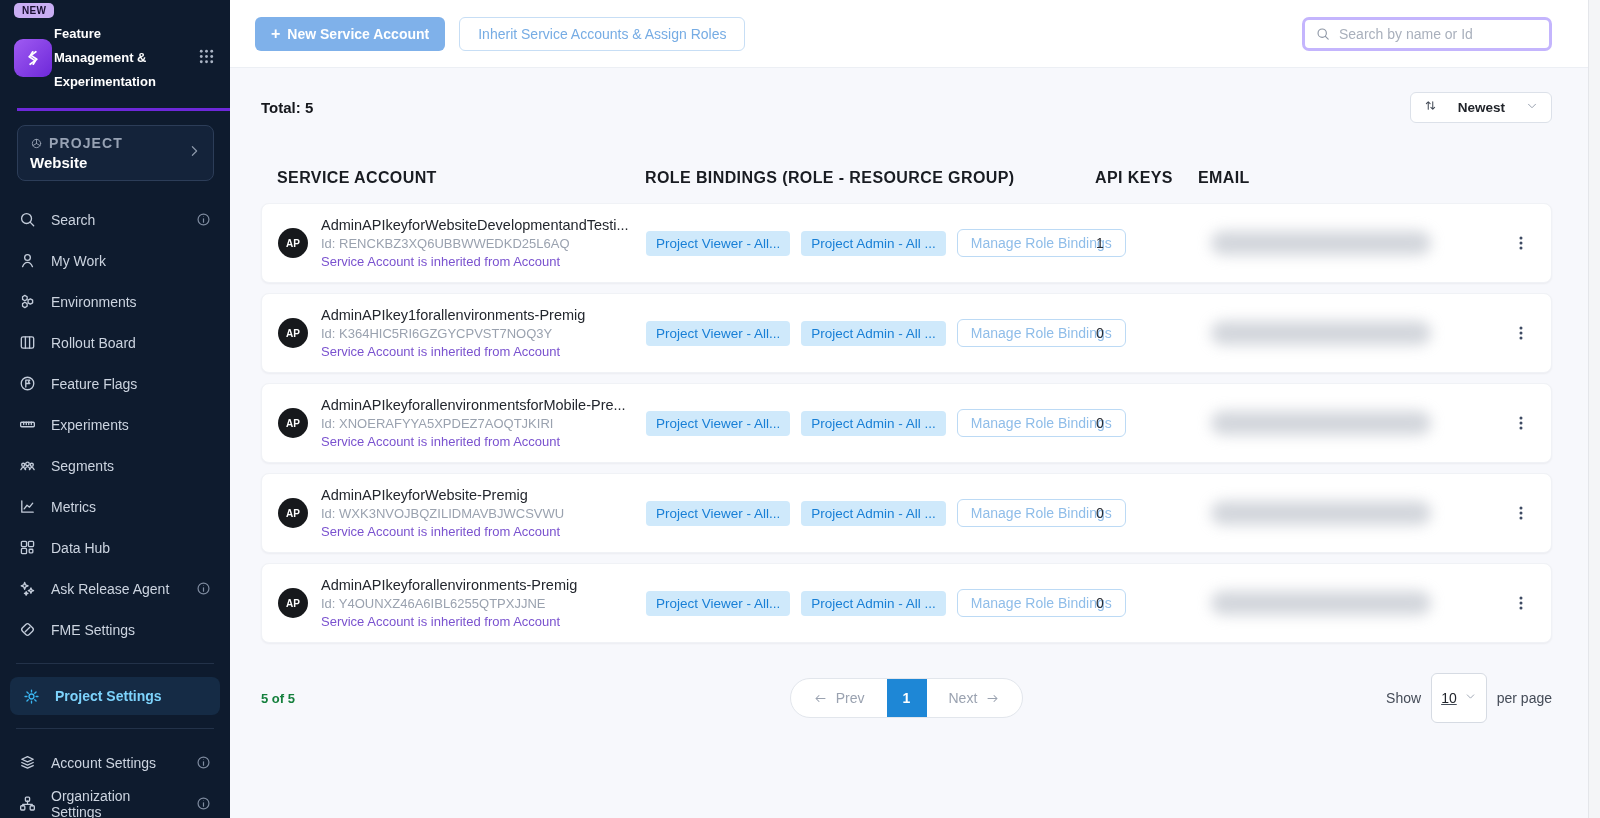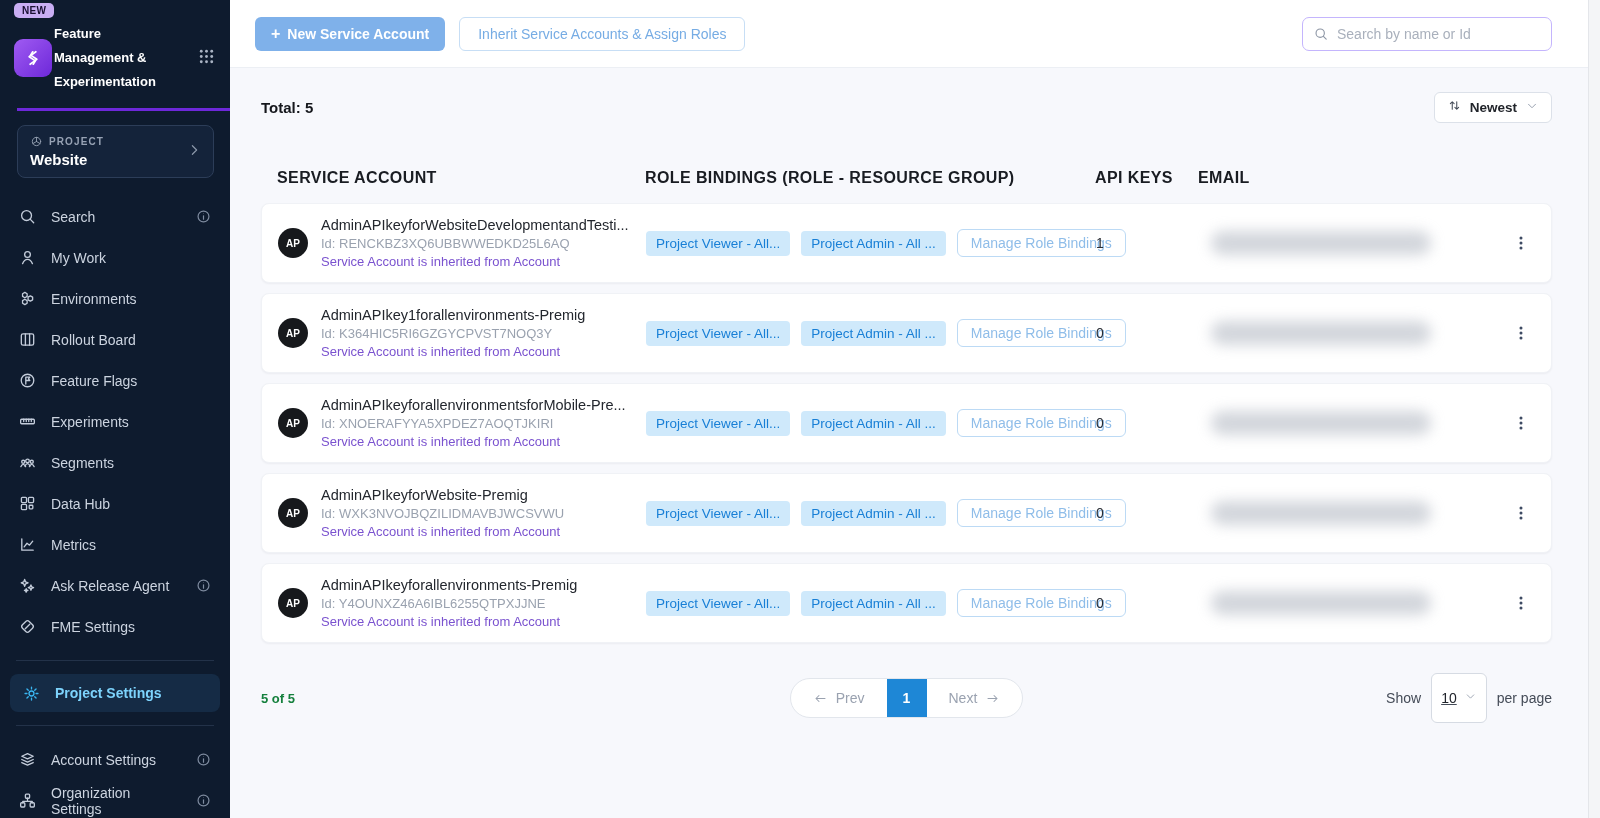--- a/index.html
+++ b/index.html
@@ -8,44 +8,44 @@
 
   
   .sidebar { position:fixed; left:0; top:0; width:230px; height:818px; background:#0e1b2e; color:#ccd4e0; z-index:5; }
   .brand { position:relative; display:flex; align-items:center; gap:2px; padding:22px 14px 10px 14px; }
   .new-badge { position:absolute; top:3px; left:14px; background:#c9aef3; color:#1a0f33; font-size:10px; font-weight:bold; padding:2px 8px; border-radius:5px; letter-spacing:.3px; }
   .logo-sq { width:38px; height:38px; border-radius:9px; background:linear-gradient(135deg,#a05bf2,#6d28d9); display:flex; align-items:center; justify-content:center; color:#fff; }
   .brand-title { font-size:13px; font-weight:bold; color:#fff; line-height:24px; width:118px; }
   .apps-grid { margin-left:auto; color:#aab4c4; cursor:pointer; }
   .purple-bar { height:3px; background:#6d28d9; margin-left:17px; margin-top:4px; }
   .project-box { margin:14px 16px 0 17px; background:#14233a; border:1px solid #2c3d58; border-radius:8px; padding:9px 12px; position:relative; cursor:pointer; }
-  .project-eyebrow { display:flex; align-items:center; gap:6px; color:#97a2b4; font-size:10px; font-weight:bold; letter-spacing:1.1px; }
+  .project-eyebrow { display:flex; align-items:center; gap:6px; color:#97a2b4; font-size:14px; font-weight:bold; letter-spacing:1.1px; }
   .project-name { color:#fff; font-size:15px; font-weight:bold; margin-top:3px; }
   .project-chev { position:absolute; right:10px; top:50%; transform:translateY(-50%); color:#8b97a9; }
   .nav { margin-top:18px; }
   .nav-item { height:41px; display:flex; align-items:center; gap:14px; padding:0 18px; font-size:14px; color:#ccd4e0; cursor:pointer; }
   .nav-item .nicon { color:#c3ccda; display:flex; }
   .nav-item .info { margin-left:auto; color:#7f8ca0; display:flex; }
   .sb-divider { border-top:1px solid #233249; margin:13px 16px; }
   .nav-item.active { margin:0 10px; padding:0 8px 0 12px; height:38px; border-radius:8px; background:#152b45; color:#7dd3fc; font-weight:bold; }
   .nav-item.active .nicon { color:#3ab6f1; }
 
   
   .main { margin-left:230px; }
   .topbar { height:68px; background:#fff; border-bottom:1px solid #eceff4; display:flex; align-items:center; padding:0 48px 0 25px; }
   .btn-primary { background:#7fb1ea; color:#fff; font-size:14px; font-weight:bold; border:none; border-radius:6px; padding:8px 16px; display:flex; align-items:center; gap:7px; cursor:pointer; font-family:inherit; }
   .btn-outline { background:#fff; color:#76ace4; font-size:14px; font-weight:normal; border:1px solid #c7def5; border-radius:6px; padding:8px 18px; margin-left:14px; cursor:pointer; font-family:inherit; }
-  .search-box { margin-left:auto; width:250px; height:34px; border:1px solid #c4b5fd; border-radius:7px; background:#fff; display:flex; align-items:center; gap:8px; padding:0 10px; color:#8d96a5; }
+  .search-box { margin-left:auto; width:250px; height:34px; border:3px solid #c4b5fd; border-radius:7px; background:#fff; display:flex; align-items:center; gap:8px; padding:0 10px; color:#8d96a5; }
   .search-box input { border:none; outline:none; flex:1; font-size:14px; color:#3a3f49; font-family:inherit; background:transparent; }
   .search-box input::placeholder { color:#a9b0bc; }
 
   .content { padding:24px 48px 0 31px; }
   .content-head { display:flex; align-items:center; justify-content:space-between; }
   .total { font-size:15px; font-weight:bold; color:#15171c; }
-  .sort-btn { background:#fff; border:1px solid #dce1e9; border-radius:6px; height:31px; display:flex; align-items:center; gap:8px; padding:0 12px; cursor:pointer; }
+  .sort-btn { background:#fff; border:1px solid #dce1e9; border-radius:6px; height:31px; display:flex; align-items:center; gap:20px; padding:0 12px; cursor:pointer; }
   .sort-btn .updown { color:#434a56; }
   .sort-label { font-size:13.5px; font-weight:bold; color:#21242a; }
   .sort-chev { color:#98a0ae; }
 
   .thead { display:grid; grid-template-columns:384px 450px 103px 1fr 60px; margin-top:46px; margin-bottom:16px; }
   .th { font-size:16px; font-weight:bold; color:#191c22; letter-spacing:.4px; }
   .th:first-child { padding-left:16px; }
 
   .row-card { display:grid; grid-template-columns:384px 450px 103px 1fr 60px; align-items:center; height:80px; background:#fff; border:1px solid #f0f2f6; border-radius:8px; box-shadow:0 1px 2px rgba(16,24,40,.05); margin-bottom:10px; }
   .sa-cell { display:flex; align-items:center; gap:13px; padding-left:16px; min-width:0; }
@@ -287,32 +287,32 @@
       <span class="nicon">
           <svg class="svgi" width="19" height="19" stroke-width="1.2">
             <use href="#i-people"></use>
           </svg>
         </span>
       <span>Segments</span>
     </div>
     <div class="nav-item">
       <span class="nicon">
           <svg class="svgi" width="19" height="19">
+            <use href="#i-chart"></use>
+          </svg>
+        </span>
+      <span>Metrics</span>
+    </div>
+    <div class="nav-item">
+      <span class="nicon">
+          <svg class="svgi" width="19" height="19">
             <use href="#i-datahub"></use>
           </svg>
         </span>
       <span>Data Hub</span>
-    </div>
-    <div class="nav-item">
-      <span class="nicon">
-          <svg class="svgi" width="19" height="19">
-            <use href="#i-chart"></use>
-          </svg>
-        </span>
-      <span>Metrics</span>
     </div>
     <div class="nav-item">
       <span class="nicon">
           <svg class="svgi" width="19" height="19" stroke-width="1.2">
             <use href="#i-sparkles"></use>
           </svg>
         </span>
       <span>Ask Release Agent</span>
       <span class="info">
           <svg class="svgi" width="17" height="17">

